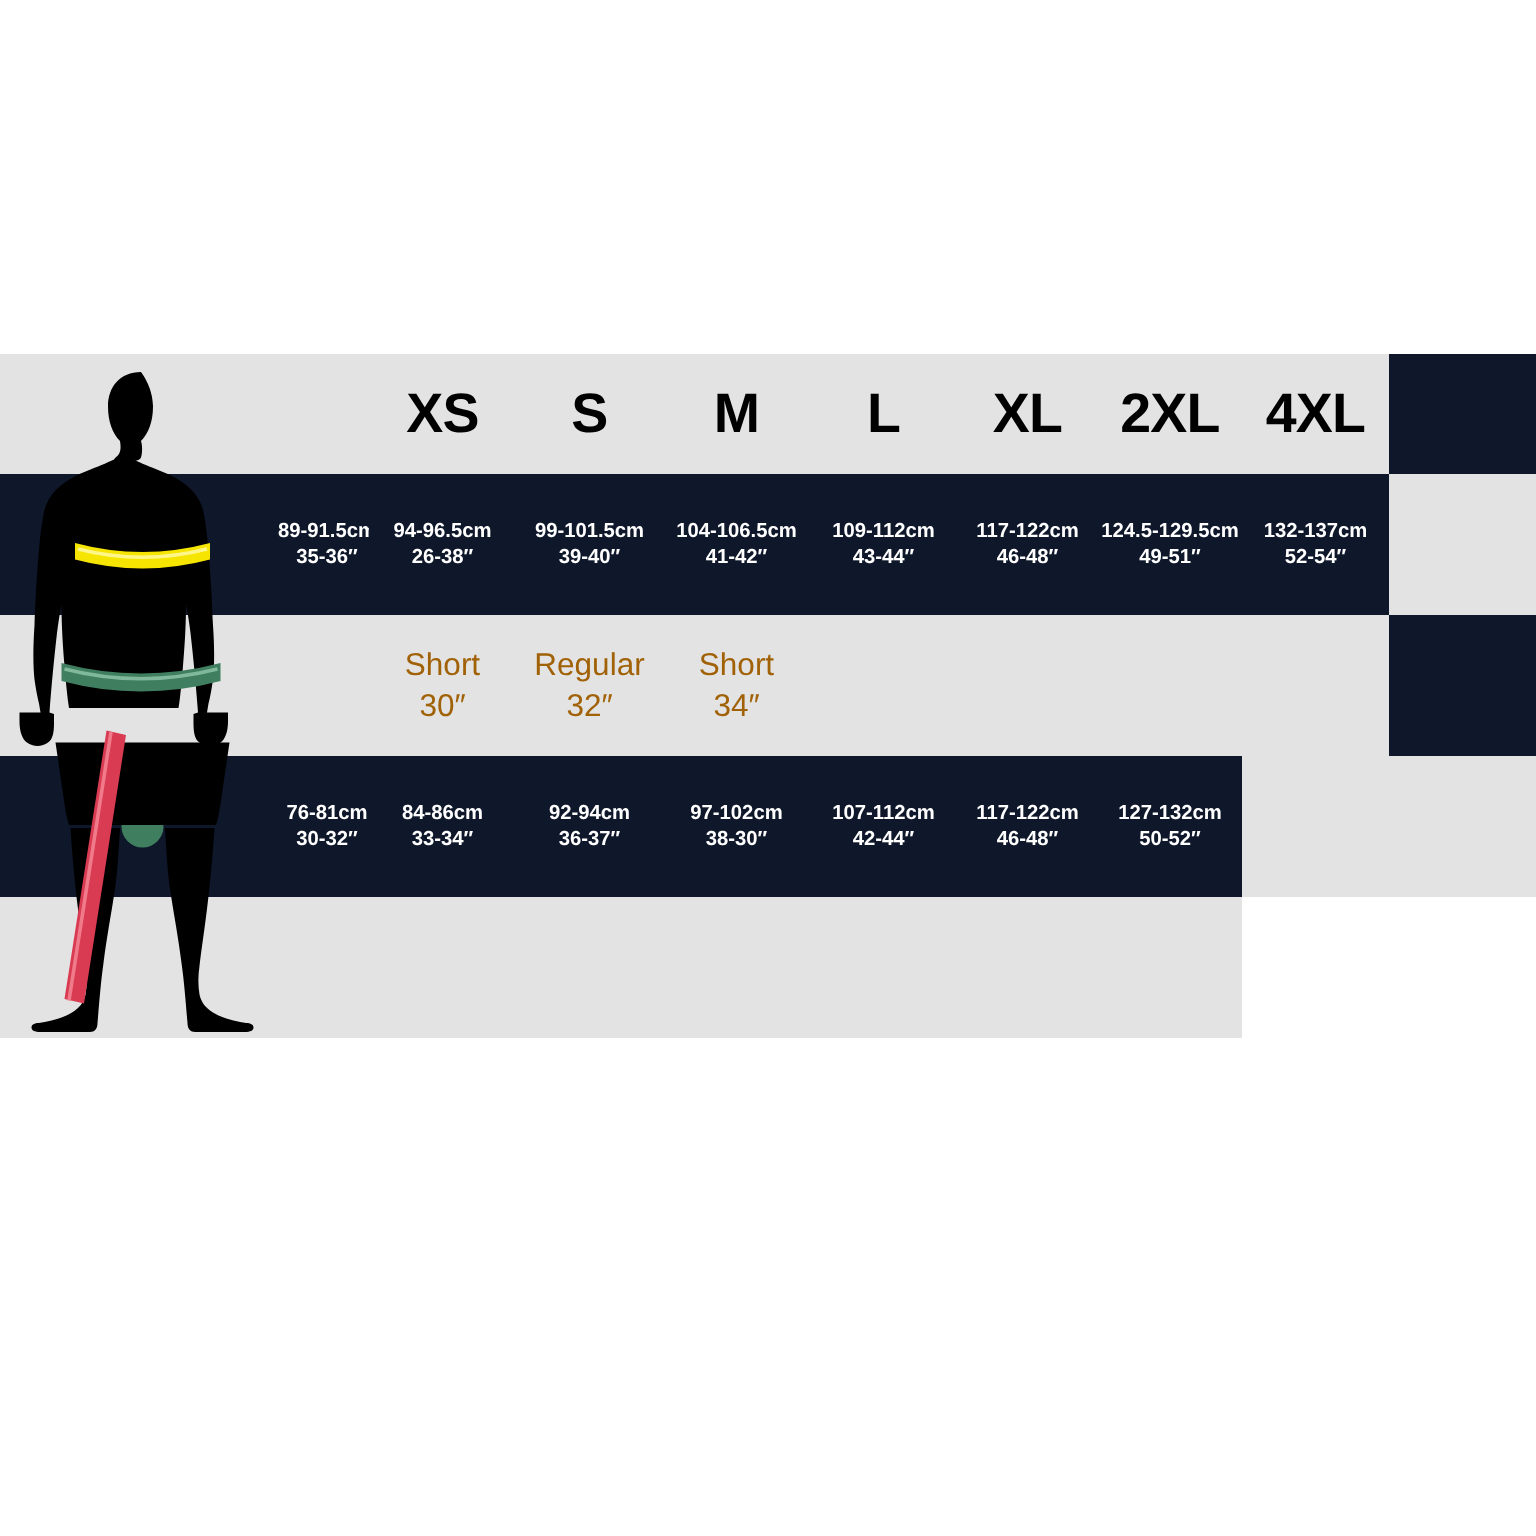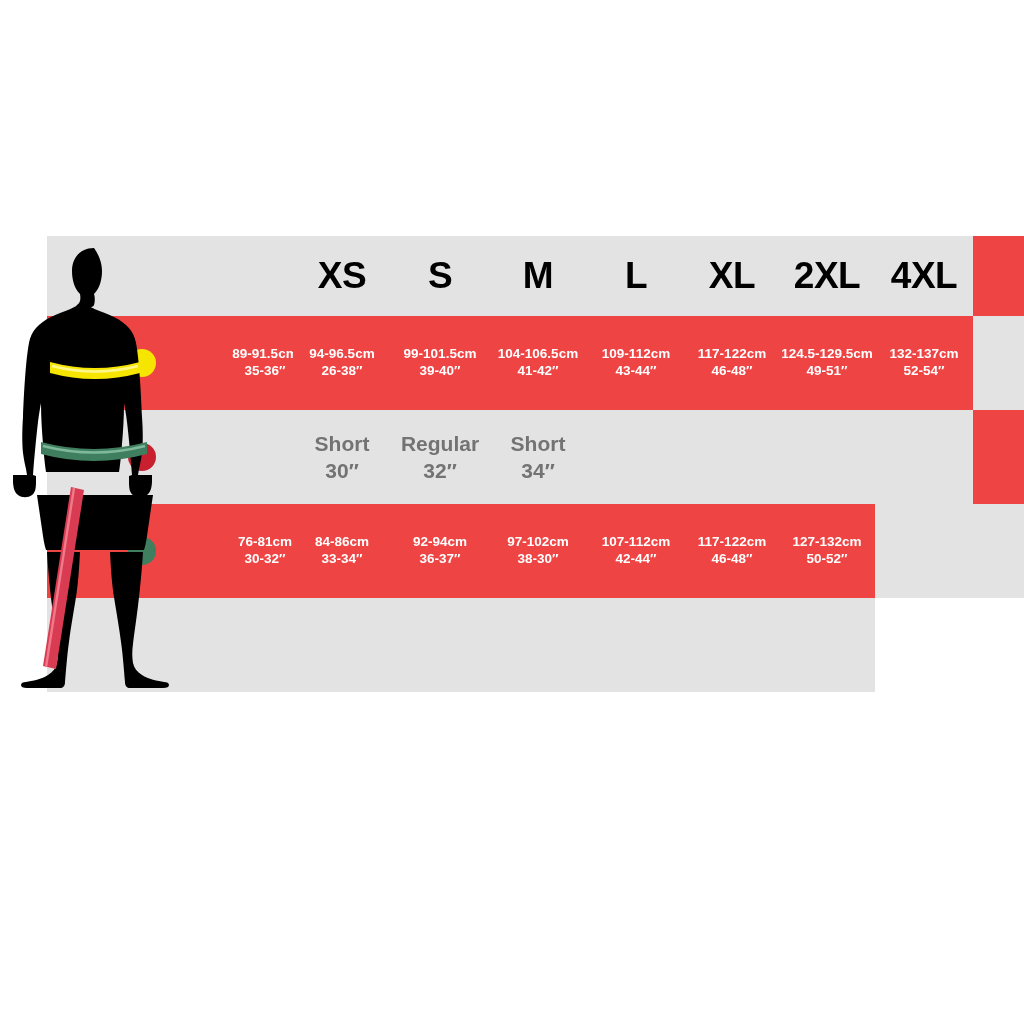--- a/index.html
+++ b/index.html
@@ -23,54 +23,53 @@
   
   .grid {
     position: absolute;
     left: 0;
     top: 0;
     width: 884px;
     height: 456px;
     display: grid;
     grid-template-columns: 190px 56px 98px 98px 98px 98px 94px 96px 98px 98px;
     grid-template-rows: 80px 94px 94px 94px 94px;
-    margin-left: 47px;
   }
 
   .cell {
     box-sizing: border-box;
     display: flex;
     flex-direction: column;
     align-items: center;
     justify-content: center;
     text-align: center;
     line-height: 1.25;
   }
 
   .light { background: #e3e3e3; }
-  .dark  { background: #ef4444; }
+  .dark  { background: #0f172a; }
 
   .hdr {
     font-size: 37px;
     font-weight: bold;
     color: #000000;
     letter-spacing: -0.5px;
   }
 
   .meas {
     font-size: 13.5px;
     font-weight: bold;
     color: #ffffff;
     white-space: nowrap;
   }
 
   .leglabel {
     font-size: 21px;
-    font-weight: bold;
-    color: #737373;
+    font-weight: normal;
+    color: #a16207;
     line-height: 1.3;
   }
 
   .dot {
     width: 28px;
     height: 28px;
     border-radius: 50%;
   }
   .dot-yellow { background: #f5e500; }
   .dot-red    { background: #c8202e; }

